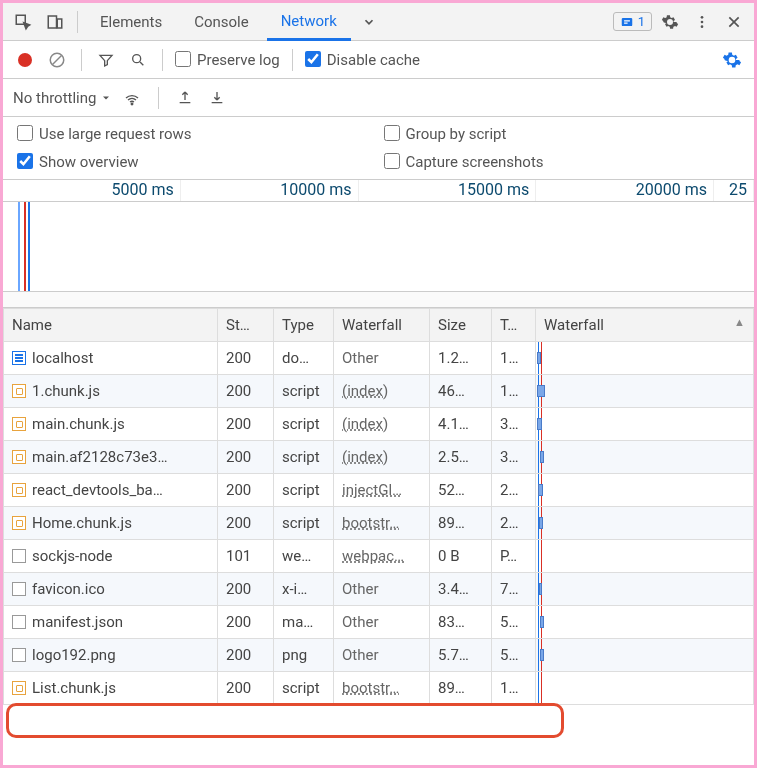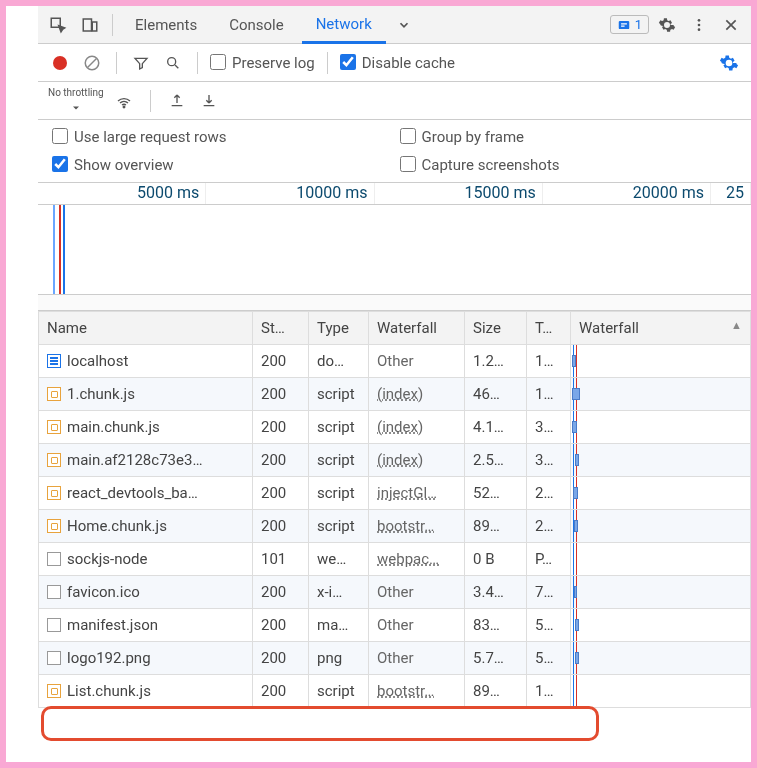--- a/index.html
+++ b/index.html
@@ -1,17 +1,17 @@
 <!DOCTYPE html>
 <html><head>
 <meta charset="utf-8">
 <style>
 * { box-sizing: border-box; margin: 0; padding: 0; font-family: -apple-system, BlinkMacSystemFont, "Segoe UI", Roboto, sans-serif; }
 body { width: 757px; height: 768px; background: #fff; color: #333; font-size: 14px; overflow: hidden; }
-.devtools { width: 100%; height: 100%; display: flex; flex-direction: column; border: 6px solid #f9a8d4; padding-left: 32px; }
+.devtools { width: 100%; height: 100%; display: flex; flex-direction: column; border: 3px solid #f9a8d4; }
 
 
 .tabbar { display: flex; align-items: center; height: 38px; border-bottom: 1px solid #ccc; background: #f3f3f3; padding: 0 6px; gap: 4px; }
 .tabbar .icon-btn { width: 28px; height: 28px; display: flex; align-items: center; justify-content: center; cursor: pointer; color: #555; }
 .tabbar .tab { padding: 0 14px; height: 100%; display: flex; align-items: center; color: #555; cursor: pointer; font-size: 15px; }
 .tabbar .tab.active { color: #1a73e8; border-bottom: 3px solid #1a73e8; margin-bottom: -1px; }
 .tabbar .spacer { flex: 1; }
 .tabbar .divider { width: 1px; height: 22px; background: #ccc; margin: 0 4px; }
 .issues-badge { display: flex; align-items: center; gap: 4px; border: 1px solid #bbb; border-radius: 3px; padding: 1px 6px; color: #1a73e8; font-size: 13px; cursor: pointer; }
 
@@ -20,21 +20,21 @@
 .toolbar2 .rec { width: 14px; height: 14px; border-radius: 50%; background: #d93025; }
 .toolbar2 .icon-btn { width: 24px; height: 24px; display: flex; align-items: center; justify-content: center; cursor: pointer; color: #555; }
 .toolbar2 .divider { width: 1px; height: 22px; background: #ccc; margin: 0 4px; }
 .chk { display: flex; align-items: flex-start; gap: 6px; cursor: pointer; color: #555; font-size: 15px; }
 .chk input { width: 16px; height: 16px; accent-color: #1a73e8; }
 .toolbar2 .spacer { flex: 1; }
 .gear-blue { color: #1a73e8; }
 
 
 .toolbar3 { display: flex; align-items: center; height: 38px; border-bottom: 1px solid #ccc; padding: 0 10px; gap: 8px; color: #555; }
-.throttling { display: flex; align-items: center; gap: 4px; cursor: pointer; font-size: 10px; flex-direction: column; }
+.throttling { display: flex; align-items: center; gap: 4px; cursor: pointer; font-size: 15px; }
 .toolbar3 .divider { width: 1px; height: 22px; background: #ccc; margin: 0 6px; }
 .toolbar3 .icon-btn { width: 24px; height: 24px; display: flex; align-items: center; justify-content: center; cursor: pointer; color: #555; }
 
 
 .options { display: grid; grid-template-columns: 1fr 1fr; padding: 8px 14px; gap: 10px; border-bottom: 1px solid #ccc; }
 .options .chk { font-size: 15px; }
 
 
 .ruler { display: flex; border-bottom: 1px solid #ccc; height: 22px; font-size: 16px; color: #0c4a6e; position: relative; }
 .ruler .tick { flex: 1; text-align: right; padding-right: 6px; border-right: 1px solid #eee; }
@@ -193,21 +193,21 @@
     </div>
   </div>
 
   <div class="options">
     <label class="chk">
       <input type="checkbox" style="">
       <span>Use large request rows</span>
     </label>
     <label class="chk">
       <input type="checkbox" style="">
-      <span>Group by frame</span>
+      <span>Group by script</span>
     </label>
     <label class="chk">
       <input type="checkbox" checked="" style="">
       <span>Show overview</span>
     </label>
     <label class="chk">
       <input type="checkbox" style="">
       <span>Capture screenshots</span>
     </label>
   </div>

